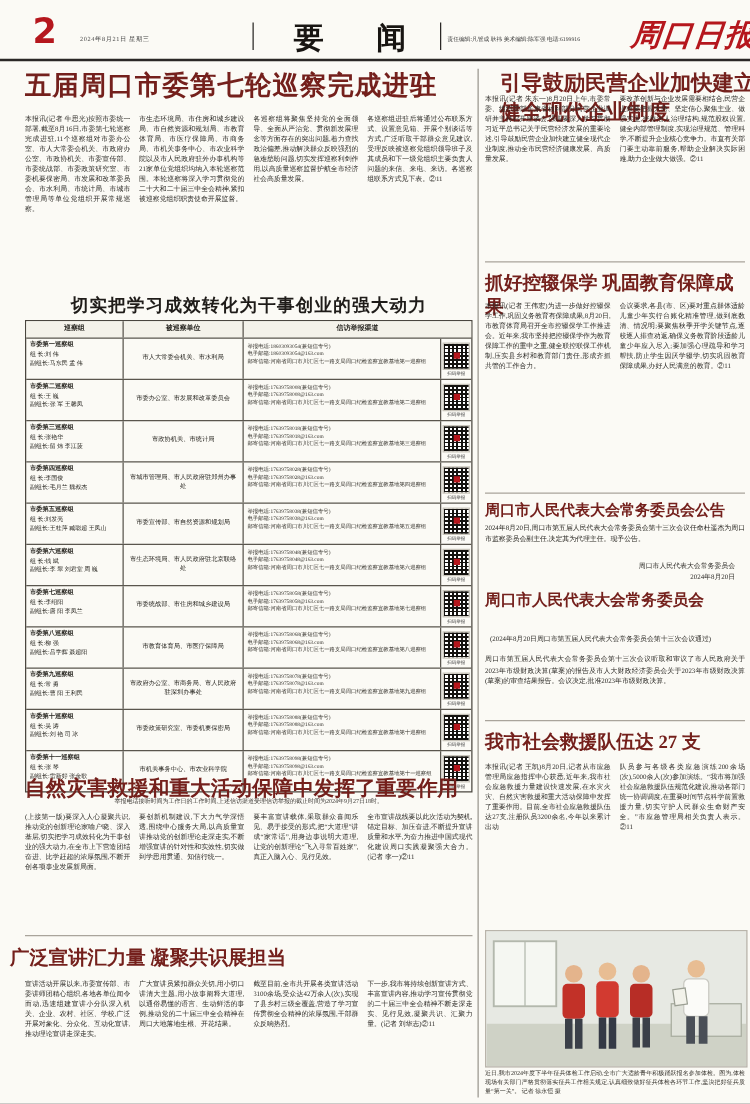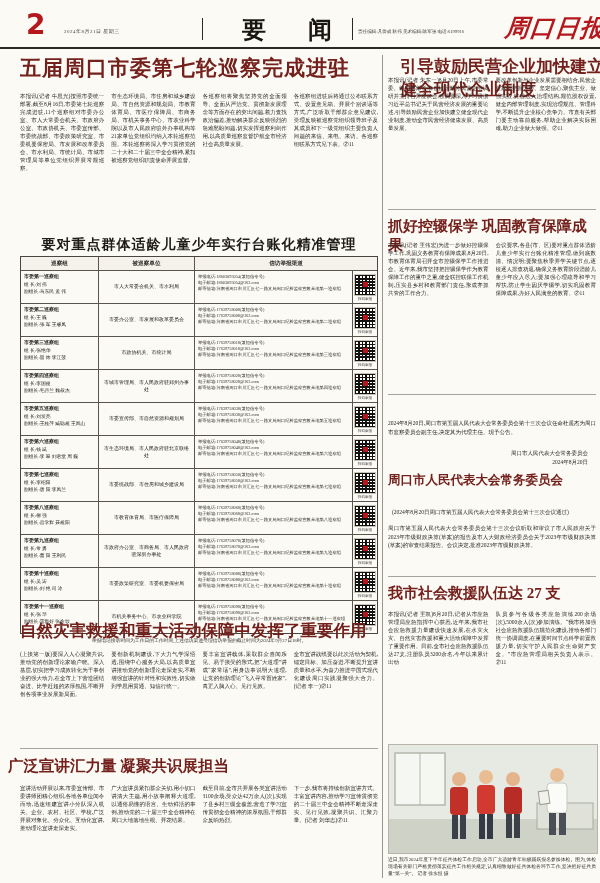--- a/index.html
+++ b/index.html
@@ -5,21 +5,21 @@
   html,body{margin:0;padding:0;background:#888;}
   .page{position:relative;width:600px;height:883px;background:#fbfaf5;margin:0 auto;
         font-family:"Liberation Serif","DejaVu Serif",serif;color:#26241f;overflow:hidden;}
   
   .hdr{position:absolute;left:0;top:0;width:600px;height:48px;}
   .hdr-rule{position:absolute;left:0;top:47px;width:600px;height:2px;background:#2b2826;}
   .pagenum{position:absolute;left:26px;top:8px;font-size:28px;font-weight:bold;color:#b5171d;
            font-family:"DejaVu Sans",sans-serif;}
   .hdr-date{position:absolute;left:64px;top:28px;font-size:5px;color:#444;letter-spacing:.5px;}
   .hdr-bar{position:absolute;top:18px;width:1px;height:22px;background:#2b2826;}
-  .section-title{position:absolute;left:210px;top:14px;width:140px;text-align:right;
+  .section-title{position:absolute;left:210px;top:14px;width:140px;text-align:center;
                  font-size:24px;font-weight:bold;letter-spacing:18px;text-indent:18px;color:#181512;}
   .editors{position:absolute;left:358px;top:29px;width:145px;font-size:4.6px;color:#3a3a3a;}
   .masthead{position:absolute;left:505px;top:12px;width:90px;font-size:24px;font-weight:bold;
             color:#b5171d;font-family:"DejaVu Serif",serif;font-style:italic;letter-spacing:1px;
             transform:skewX(-6deg);white-space:nowrap;}
   
   .headline{position:absolute;text-align:left;font-weight:bold;color:#74201c;}
   .body-cols{position:absolute;display:flex;gap:7px;}
   .body-cols .col{flex:1;font-size:5.5px;line-height:8px;text-align:justify;color:#2c2a26;overflow:hidden;}
   .vrule{position:absolute;width:1px;background:#9a968e;}
@@ -75,21 +75,21 @@
   <div class="headline" style="left:20px;top:54px;width:358px;font-size:21px;letter-spacing:1px">五届周口市委第七轮巡察完成进驻</div>
   <div class="body-cols" style="left:20px;top:92px;width:358px;height:140px">
 
   <div class="col">  本报讯(记者 牛思光)按照市委统一部署,截至8月16日,市委第七轮巡察完成进驻,11个巡察组对市委办公室、市人大常委会机关、市政府办公室、市政协机关、市委宣传部、市委统战部、市委政策研究室、市委机要保密局、市发展和改革委员会、市水利局、市统计局、市城市管理局等单位党组织开展常规巡察。</div>
       <div class="col">  市生态环境局、市住房和城乡建设局、市自然资源和规划局、市教育体育局、市医疗保障局、市商务局、市机关事务中心、市农业科学院以及市人民政府驻外办事机构等21家单位党组织均纳入本轮巡察范围。本轮巡察将深入学习贯彻党的二十大和二十届三中全会精神,紧扣被巡察党组织职责使命开展监督。</div>
       <div class="col">  各巡察组将聚焦坚持党的全面领导、全面从严治党、贯彻新发展理念等方面存在的突出问题,着力查找政治偏差,推动解决群众反映强烈的急难愁盼问题,切实发挥巡察利剑作用,以高质量巡察监督护航全市经济社会高质量发展。</div>
       <div class="col">  各巡察组进驻后将通过公布联系方式、设置意见箱、开展个别谈话等方式,广泛听取干部群众意见建议,受理反映被巡察党组织领导班子及其成员和下一级党组织主要负责人问题的来信、来电、来访。各巡察组联系方式见下表。②11</div>
     </div>
 
   <div class="tbl">
-    <div class="tbl-title">要对重点群体适龄儿童少年实行台账化精准管理</div>
+    <div class="tbl-title">切实把学习成效转化为干事创业的强大动力</div>
     <div class="tbl-box">
       <div class="tbl-head" style="border-top:none">
         <div>巡察组</div>
         <div>被巡察单位</div>
         <div>信访举报渠道</div>
       </div>
       <div>
 
           <div class="trow">
             <div class="cell-group">
@@ -324,20 +324,21 @@
 
   <div class="headline" style="left:388px;top:217px;width:208px;font-size:15px">抓好控辍保学  巩固教育保障成果</div>
   <div class="body-cols" style="left:388px;top:241px;width:208px;height:148px">
 
   <div class="col">  本报讯(记者 王伟宏)为进一步做好控辍保学工作,巩固义务教育有保障成果,8月20日,市教育体育局召开全市控辍保学工作推进会。近年来,我市坚持把控辍保学作为教育保障工作的重中之重,健全联控联保工作机制,压实县乡村和教育部门责任,形成齐抓共管的工作合力。</div>
       <div class="col">  会议要求,各县(市、区)要对重点群体适龄儿童少年实行台账化精准管理,做到底数清、情况明;要聚焦秋季开学关键节点,逐校逐人排查劝返,确保义务教育阶段适龄儿童少年应入尽入;要加强心理疏导和学习帮扶,防止学生因厌学辍学,切实巩固教育保障成果,办好人民满意的教育。②11</div>
     </div>
 
   <div class="hrule" style="left:388px;top:394px;width:208px"></div>
 
+  <div class="headline" style="left:388px;top:400px;width:208px;font-size:12px">周口市人民代表大会常务委员会公告</div>
   <div style="position:absolute;left:388px;top:419px;width:208px;font-size:5.5px;line-height:9px;text-align:justify">  2024年8月20日,周口市第五届人民代表大会常务委员会第十三次会议任命杜遥杰为周口市监察委员会副主任,决定其为代理主任。现予公告。</div>
   <div class="r-sign" style="position:absolute;left:388px;top:449px;width:200px">周口市人民代表大会常务委员会</div>
   <div class="r-sign" style="position:absolute;left:388px;top:458px;width:200px">2024年8月20日</div>
 
   <div class="headline" style="left:388px;top:472px;width:208px;font-size:12.5px;line-height:16px">
     <div>周口市人民代表大会常务委员会</div>
   </div>
   <div style="position:absolute;left:392px;top:508px;width:200px;font-size:5.5px;line-height:8px;text-align:justify;color:#2c2a26">(2024年8月20日周口市第五届人民代表大会常务委员会第十三次会议通过)</div>
   <div style="position:absolute;left:388px;top:524px;width:208px;font-size:5.5px;line-height:8.5px;text-align:justify;color:#2c2a26">  周口市第五届人民代表大会常务委员会第十三次会议听取和审议了市人民政府关于2023年市级财政决算(草案)的报告及市人大财政经济委员会关于2023年市级财政决算(草案)的审查结果报告。会议决定,批准2023年市级财政决算。</div>
 

